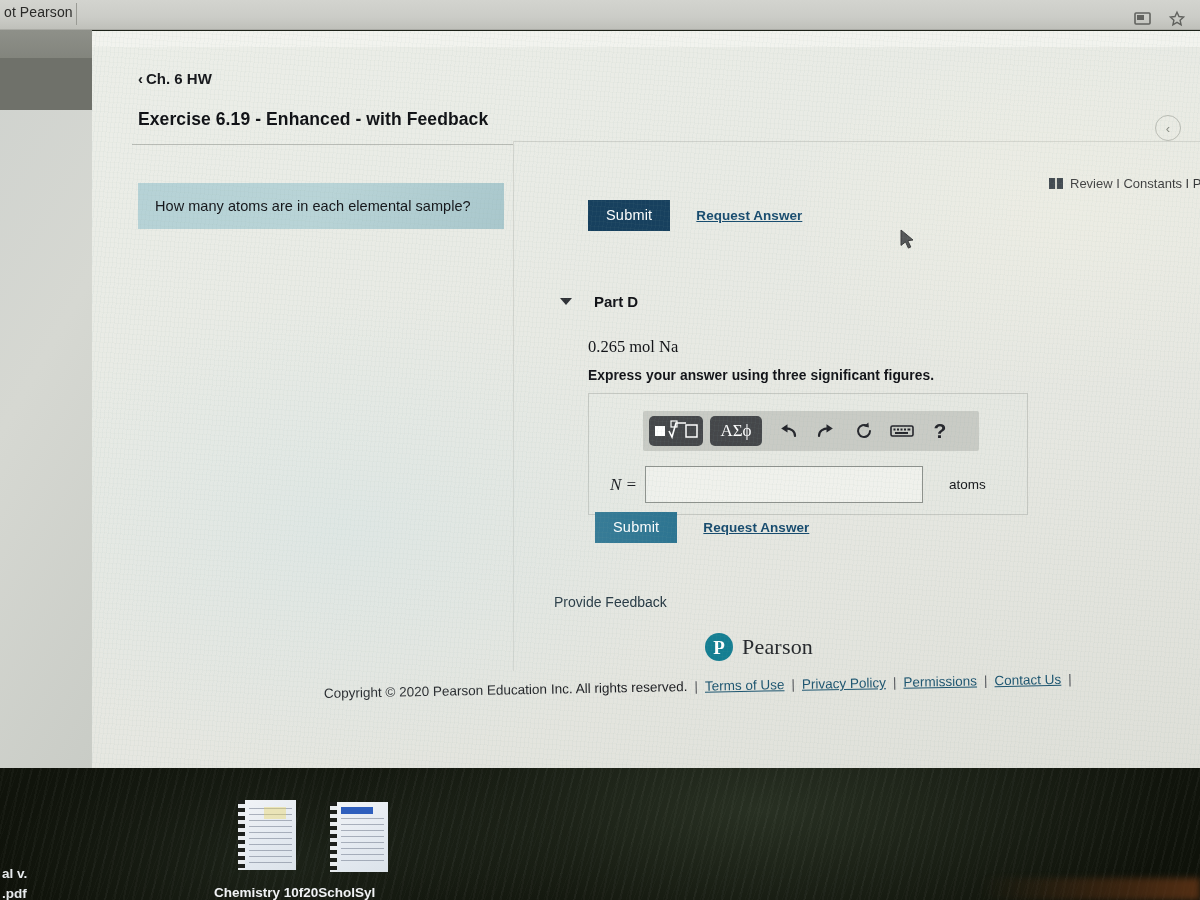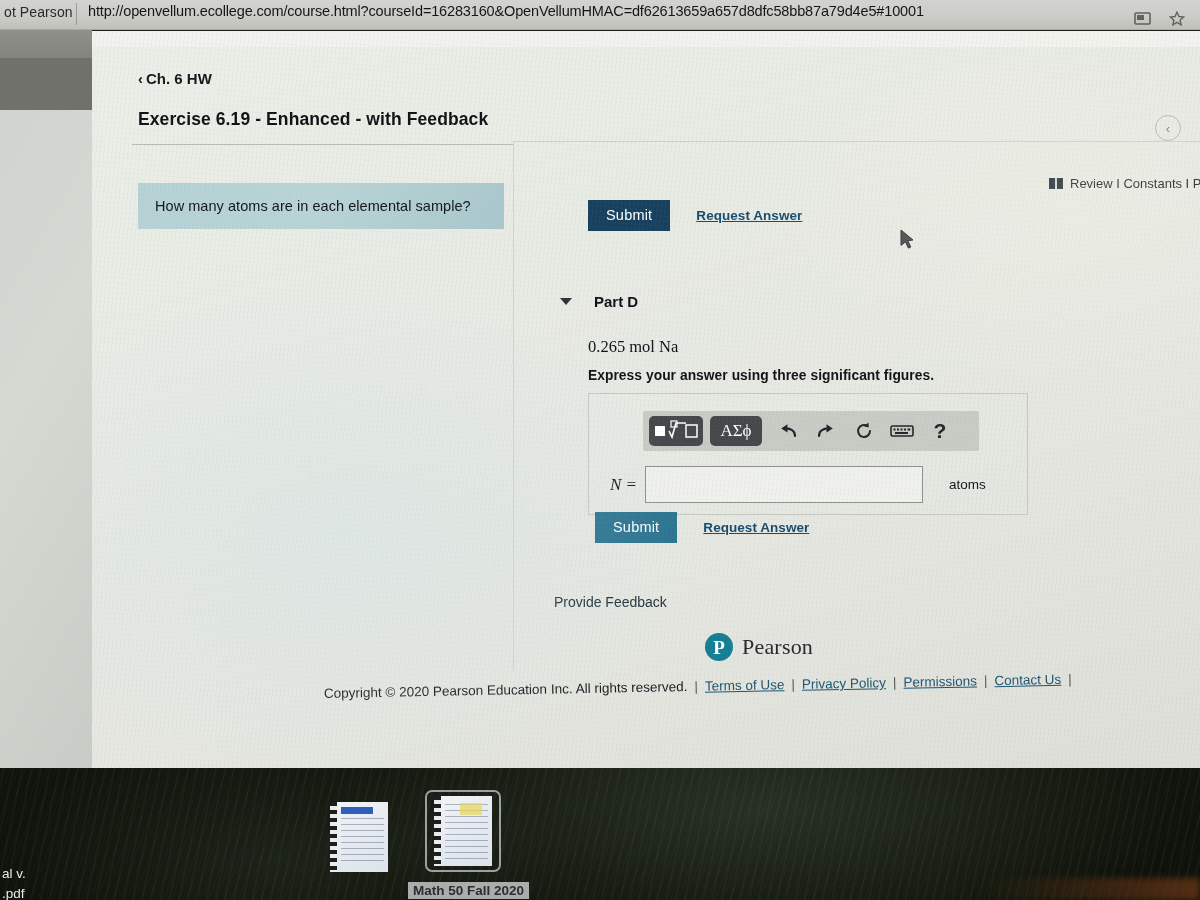--- a/index.html
+++ b/index.html
@@ -451,41 +451,40 @@
   .dock-label.boxed {
     background: rgba(210,214,214,.78);
     color: #2b2d30;
     padding: 1px 5px;
     font-weight: bold;
   }
   .dock-corner-text {
     position: absolute;
     left: 2px;
     font-size: 13.5px;
-    font-weight: normal;
+    font-weight: bold;
     color: #e7eaec;
   }
 </style>
 </head>
 <body>
 
 <div id="screen-photo">
 
   <div class="desktop-wallpaper"></div>
   <div class="wallpaper-noise"></div>
   <div class="wallpaper-warmstrip"></div>
 
   <div class="outer-left-bezel"></div>
   <div class="outer-left-dark"></div>
   <div class="outer-left-dark2"></div>
 
   <div class="browser-chrome">
     <span class="not-secure">ot Pearson</span>
     <span class="chrome-sep"></span>
-    <span class="url-text">http://openvellum.ecollege.com/course.html?courseId=16283160&amp;OpenVellumHMAC=df62613659a657d8dfc58bb87a79d4e5#10001</span>
     <span class="chrome-icon cast">
       <svg width="18" height="18" viewBox="0 0 18 18">
           <rect x="1" y="3" width="15" height="11" rx="1" fill="none" stroke="#3a3b38" stroke-width="1.6"></rect>
           <rect x="3" y="5" width="7" height="5" fill="#3a3b38"></rect>
         </svg>
     </span>
     <span class="chrome-icon star">
       <svg width="18" height="18" viewBox="0 0 18 18">
           <path d="M9 2.2l2 4.3 4.6.5-3.5 3.2 1 4.6L9 12.4 4.9 14.8l1-4.6L2.4 7l4.6-.5z" fill="none" stroke="#3a3b38" stroke-width="1.4"></path>
         </svg>
@@ -623,37 +622,36 @@
       <a class="footer-link">Contact Us</a>
       <span class="footer-sep">|</span>
     </div>
 
     <div class="moire"></div>
     <div class="glare"></div>
   </div>
 
   <div class="dock">
 
+    <div class="dock-item" style="left:238px; top:32px;">
+      <div class="thumb">
+        <span class="thumb-spiral"></span>
+        <span class="thumb-lines"></span>
+        <span class="thumb-hl-yellow" style="opacity:.55;"></span>
+      </div>
+      <span class="dock-label" style="left:-24px; top:85px;">Chemistry 10f20ScholSyl</span>
+    </div>
 
     <div class="dock-item" style="left:330px; top:34px;">
       <div class="thumb">
         <span class="thumb-spiral"></span>
         <span class="thumb-hl-blue"></span>
         <span class="thumb-lines" style="top:16px;"></span>
       </div>
       <span class="dock-label" style="left:0px; top:85px;"></span>
     </div>
 
-    <div class="dock-item selected" style="left:434px; top:28px;">
-      <span class="thumb-frame"></span>
-      <div class="thumb">
-        <span class="thumb-spiral"></span>
-        <span class="thumb-lines"></span>
-        <span class="thumb-hl-yellow"></span>
-      </div>
-      <span class="dock-label boxed" style="left:-26px; top:86px;">Math 50 Fall 2020</span>
-    </div>
 
     <span class="dock-corner-text" style="top:98px;">al v.</span>
     <span class="dock-corner-text" style="top:118px;text-align:center;">.pdf</span>
   </div>
 
 </div>
 
 </body></html>

